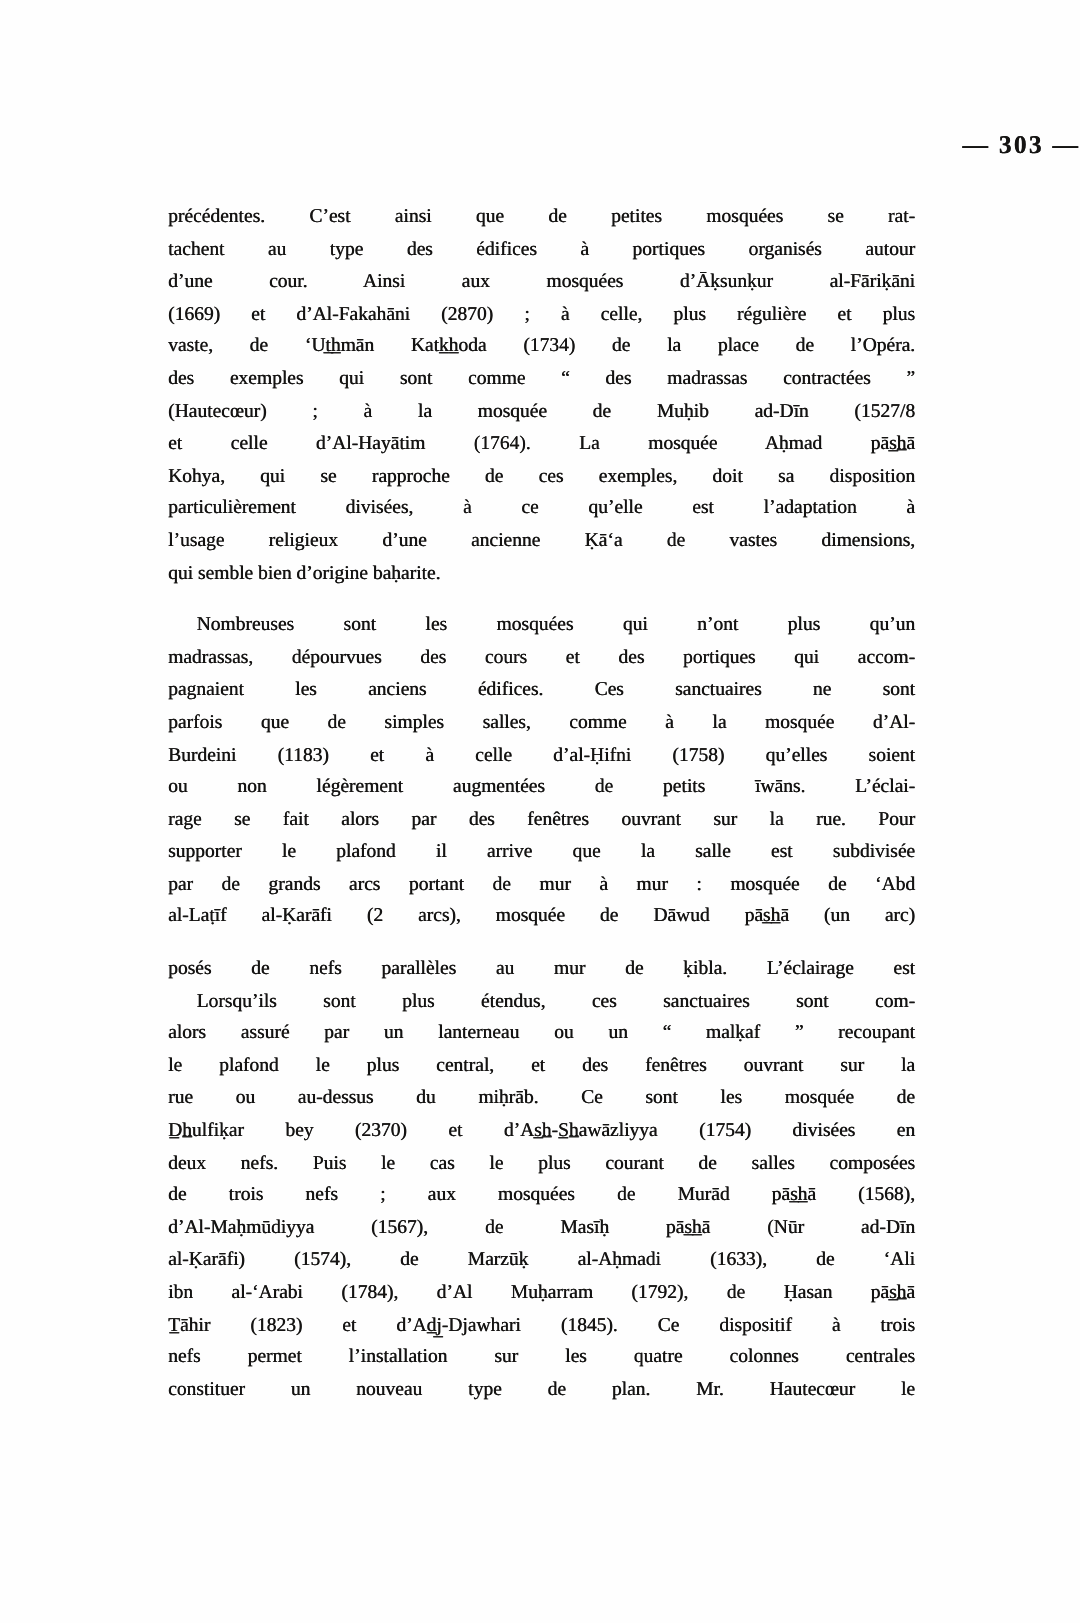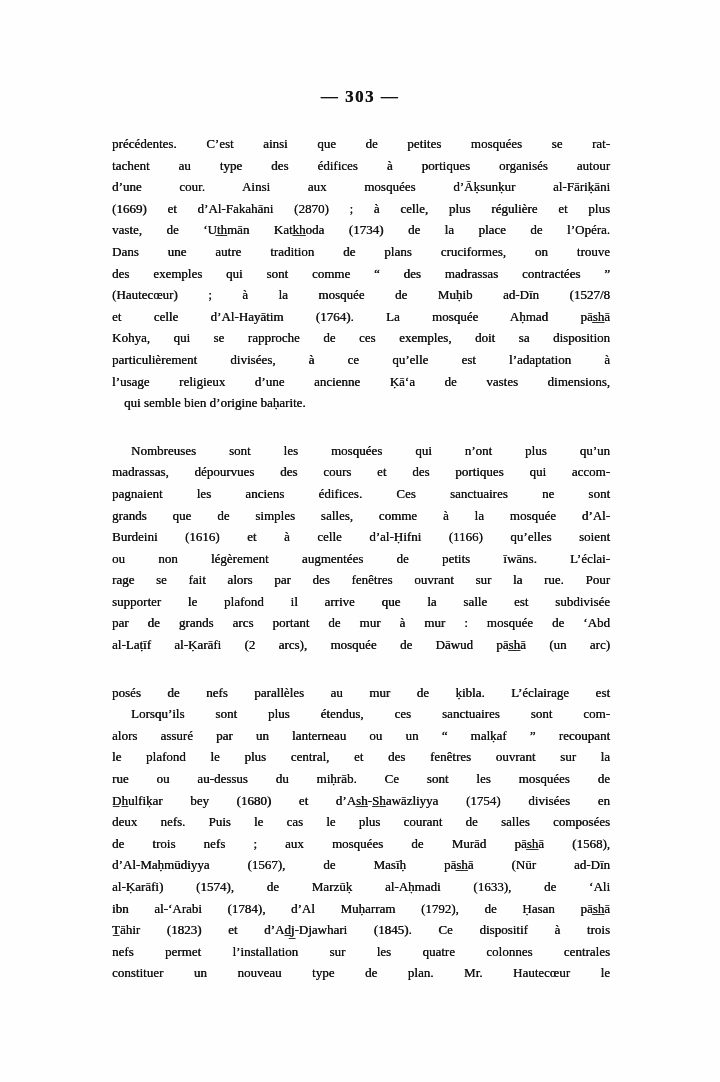--- a/index.html
+++ b/index.html
@@ -12,85 +12,84 @@
     width: 720px;
     height: 1082px;
     background: #fefefe;
     box-sizing: border-box;
     padding-top: 86px;
     overflow: hidden;
     font-family: "Liberation Serif", "DejaVu Serif", serif;
     color: #151413;
   }
   .page-number {
-    text-align: center;
+    text-align: right;
     font-size: 17px;
     font-weight: bold;
     letter-spacing: 1.5px;
     line-height: 22px;
     margin-bottom: 25px;
     text-shadow: 0.3px 0 0 currentColor;
   }
   .text-block {
     width: 498px;
     margin-left: 112px;
     font-size: 13px;
     line-height: 21.6px;
     text-shadow: 0.3px 0 0 currentColor;
   }
   .paragraph { margin: 0; }
-  .paragraph + .paragraph { margin-top: 26px; }
+  .paragraph + .paragraph { margin-top: 13px; }
   .line {
     text-align: justify;
     text-align-last: justify;
     min-height: 21.6px;
   }
-  .line.last-left { text-align-last: left; margin-left: 12px; }
+  .line.last-left { text-align-last: left; }
   .line.first-indent { text-indent: 19px; }
 </style>
 </head>
 <body>
 
 <div class="page">
   <div class="page-number">— 303 —</div>
   <div class="text-block" id="text-block">
       <div class="paragraph">
         <div class="line">précédentes.  C’est ainsi que de petites mosquées se rat-</div>
         <div class="line">tachent au type des édifices à portiques organisés autour</div>
         <div class="line">d’une cour.  Ainsi aux mosquées d’Āḳsunḳur al-Fāriḳāni</div>
         <div class="line">(1669) et d’Al-Fakahāni (2870) ; à celle, plus régulière et plus</div>
         <div class="line">vaste, de ‘Ut̲h̲mān Katk̲h̲oda (1734) de la place de l’Opéra.</div>
-        <div class="line">Dans une autre tradition de plans cruciformes, on trouve</div>
         <div class="line">des exemples qui sont comme “ des madrassas contractées ”</div>
         <div class="line">(Hautecœur) ; à la mosquée de Muḥib ad-Dīn (1527/8</div>
         <div class="line">et celle d’Al-Hayātim (1764).  La mosquée Aḥmad pās̲h̲ā</div>
         <div class="line">Kohya, qui se rapproche de ces exemples, doit sa disposition</div>
         <div class="line">particulièrement divisées, à ce qu’elle est l’adaptation à</div>
         <div class="line">l’usage religieux d’une ancienne Ḳā‘a de vastes dimensions,</div>
         <div class="line last-left">qui semble bien d’origine baḥarite.</div>
       </div>
       <div class="paragraph">
         <div class="line first-indent">Nombreuses sont les mosquées qui n’ont plus qu’un</div>
         <div class="line">madrassas, dépourvues des cours et des portiques qui accom-</div>
         <div class="line">pagnaient les anciens édifices.  Ces sanctuaires ne sont</div>
-        <div class="line">grands que de simples salles, comme à la mosquée d’Al-</div>
-        <div class="line">Burdeini (1616) et à celle d’al-Ḥifni (1166) qu’elles soient</div>
+        <div class="line">parfois que de simples salles, comme à la mosquée d’Al-</div>
+        <div class="line">Burdeini (1183) et à celle d’al-Ḥifni (1758) qu’elles soient</div>
         <div class="line">ou non légèrement augmentées de petits īwāns.  L’éclai-</div>
         <div class="line">rage se fait alors par des fenêtres ouvrant sur la rue.  Pour</div>
         <div class="line">supporter le plafond il arrive que la salle est subdivisée</div>
         <div class="line">par de grands arcs portant de mur à mur : mosquée de ‘Abd</div>
         <div class="line">al-Laṭīf al-Ḳarāfi (2 arcs), mosquée de Dāwud pās̲h̲ā (un arc)</div>
       </div>
       <div class="paragraph">
         <div class="line">posés de nefs parallèles au mur de ḳibla.  L’éclairage est</div>
         <div class="line first-indent">Lorsqu’ils sont plus étendus, ces sanctuaires sont com-</div>
         <div class="line">alors assuré par un lanterneau ou un “ malḳaf ” recoupant</div>
         <div class="line">le plafond le plus central, et des fenêtres ouvrant sur la</div>
-        <div class="line">rue ou au-dessus du miḥrāb.  Ce sont les mosquées de</div>
-        <div class="line">D̲h̲ulfiḳar bey (1680) et d’As̲h̲-S̲h̲awāzliyya (1754) divisées en</div>
+        <div class="line">rue ou au-dessus du miḥrāb.  Ce sont les mosquée de</div>
+        <div class="line">D̲h̲ulfiḳar bey (2370) et d’As̲h̲-S̲h̲awāzliyya (1754) divisées en</div>
         <div class="line">deux nefs.  Puis le cas le plus courant de salles composées</div>
         <div class="line">de trois nefs ; aux mosquées de Murād pās̲h̲ā (1568),</div>
         <div class="line">d’Al-Maḥmūdiyya (1567), de Masīḥ pās̲h̲ā (Nūr ad-Dīn</div>
         <div class="line">al-Ḳarāfi) (1574), de Marzūḳ al-Aḥmadi (1633), de ‘Ali</div>
         <div class="line">ibn al-‘Arabi (1784), d’Al Muḥarram (1792), de Ḥasan pās̲h̲ā</div>
         <div class="line">T̲āhir (1823) et d’Ad̲j̲-Djawhari (1845).  Ce dispositif à trois</div>
         <div class="line">nefs permet l’installation sur les quatre colonnes centrales</div>
         <div class="line">constituer un nouveau type de plan.  Mr. Hautecœur le</div>
       </div>
     </div>

